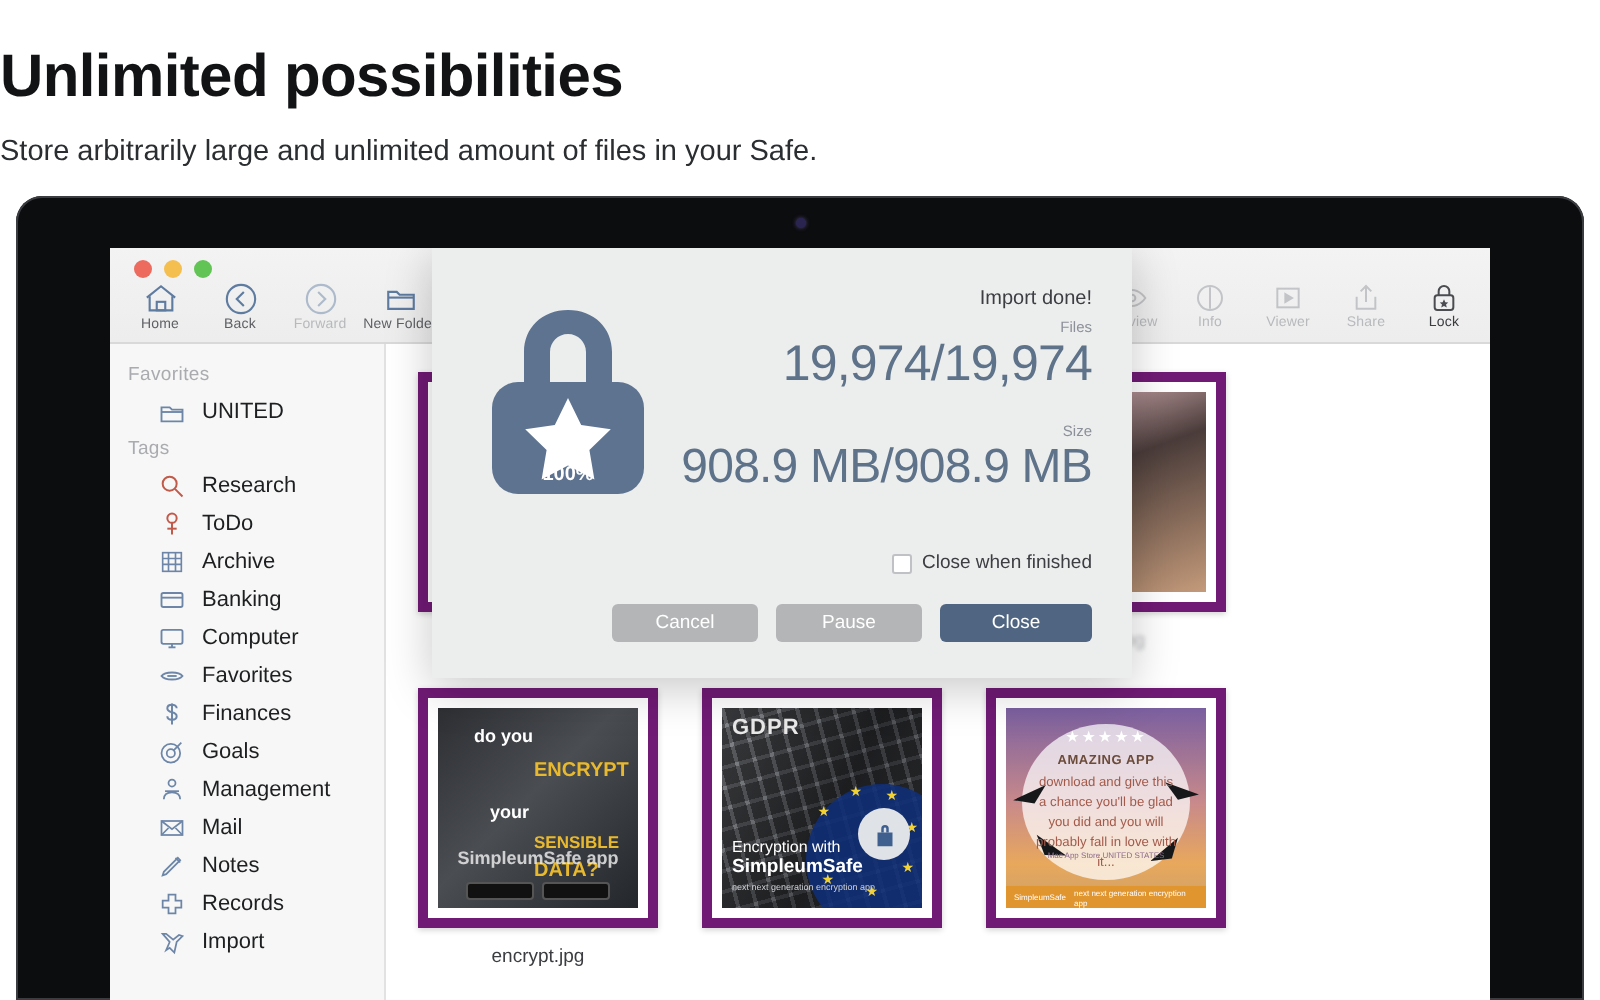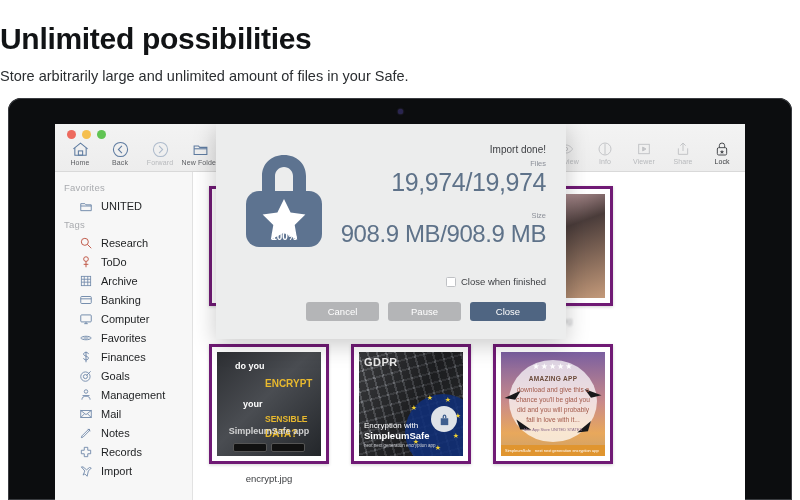--- a/index.html
+++ b/index.html
@@ -88,21 +88,21 @@
 
   
   .content {
     position:absolute; left:138px; top:48px; right:0; bottom:0;
     background:#ffffff; padding:14px 16px 0 16px;
   }
   .grid { display:flex; flex-wrap:wrap; gap:18px 22px; }
   .cell { width:120px; }
   .thumb {
     width:120px; height:120px; background:#fff; padding:5px;
-    border:3px solid #701a75;
+    border:5px solid #701a75;
     box-shadow:0 1px 3px rgba(0,0,0,.18);
     overflow:hidden;
   }
   .thumb-inner { width:100%; height:100%; position:relative; overflow:hidden; }
   .cap {
     margin-top:9px; text-align:center; font-size:9.5px; color:#3b3d40;
     white-space:nowrap; overflow:hidden; text-overflow:ellipsis;
   }
   .cap.blur { color:#b8babd; filter:blur(1.1px); }
 

